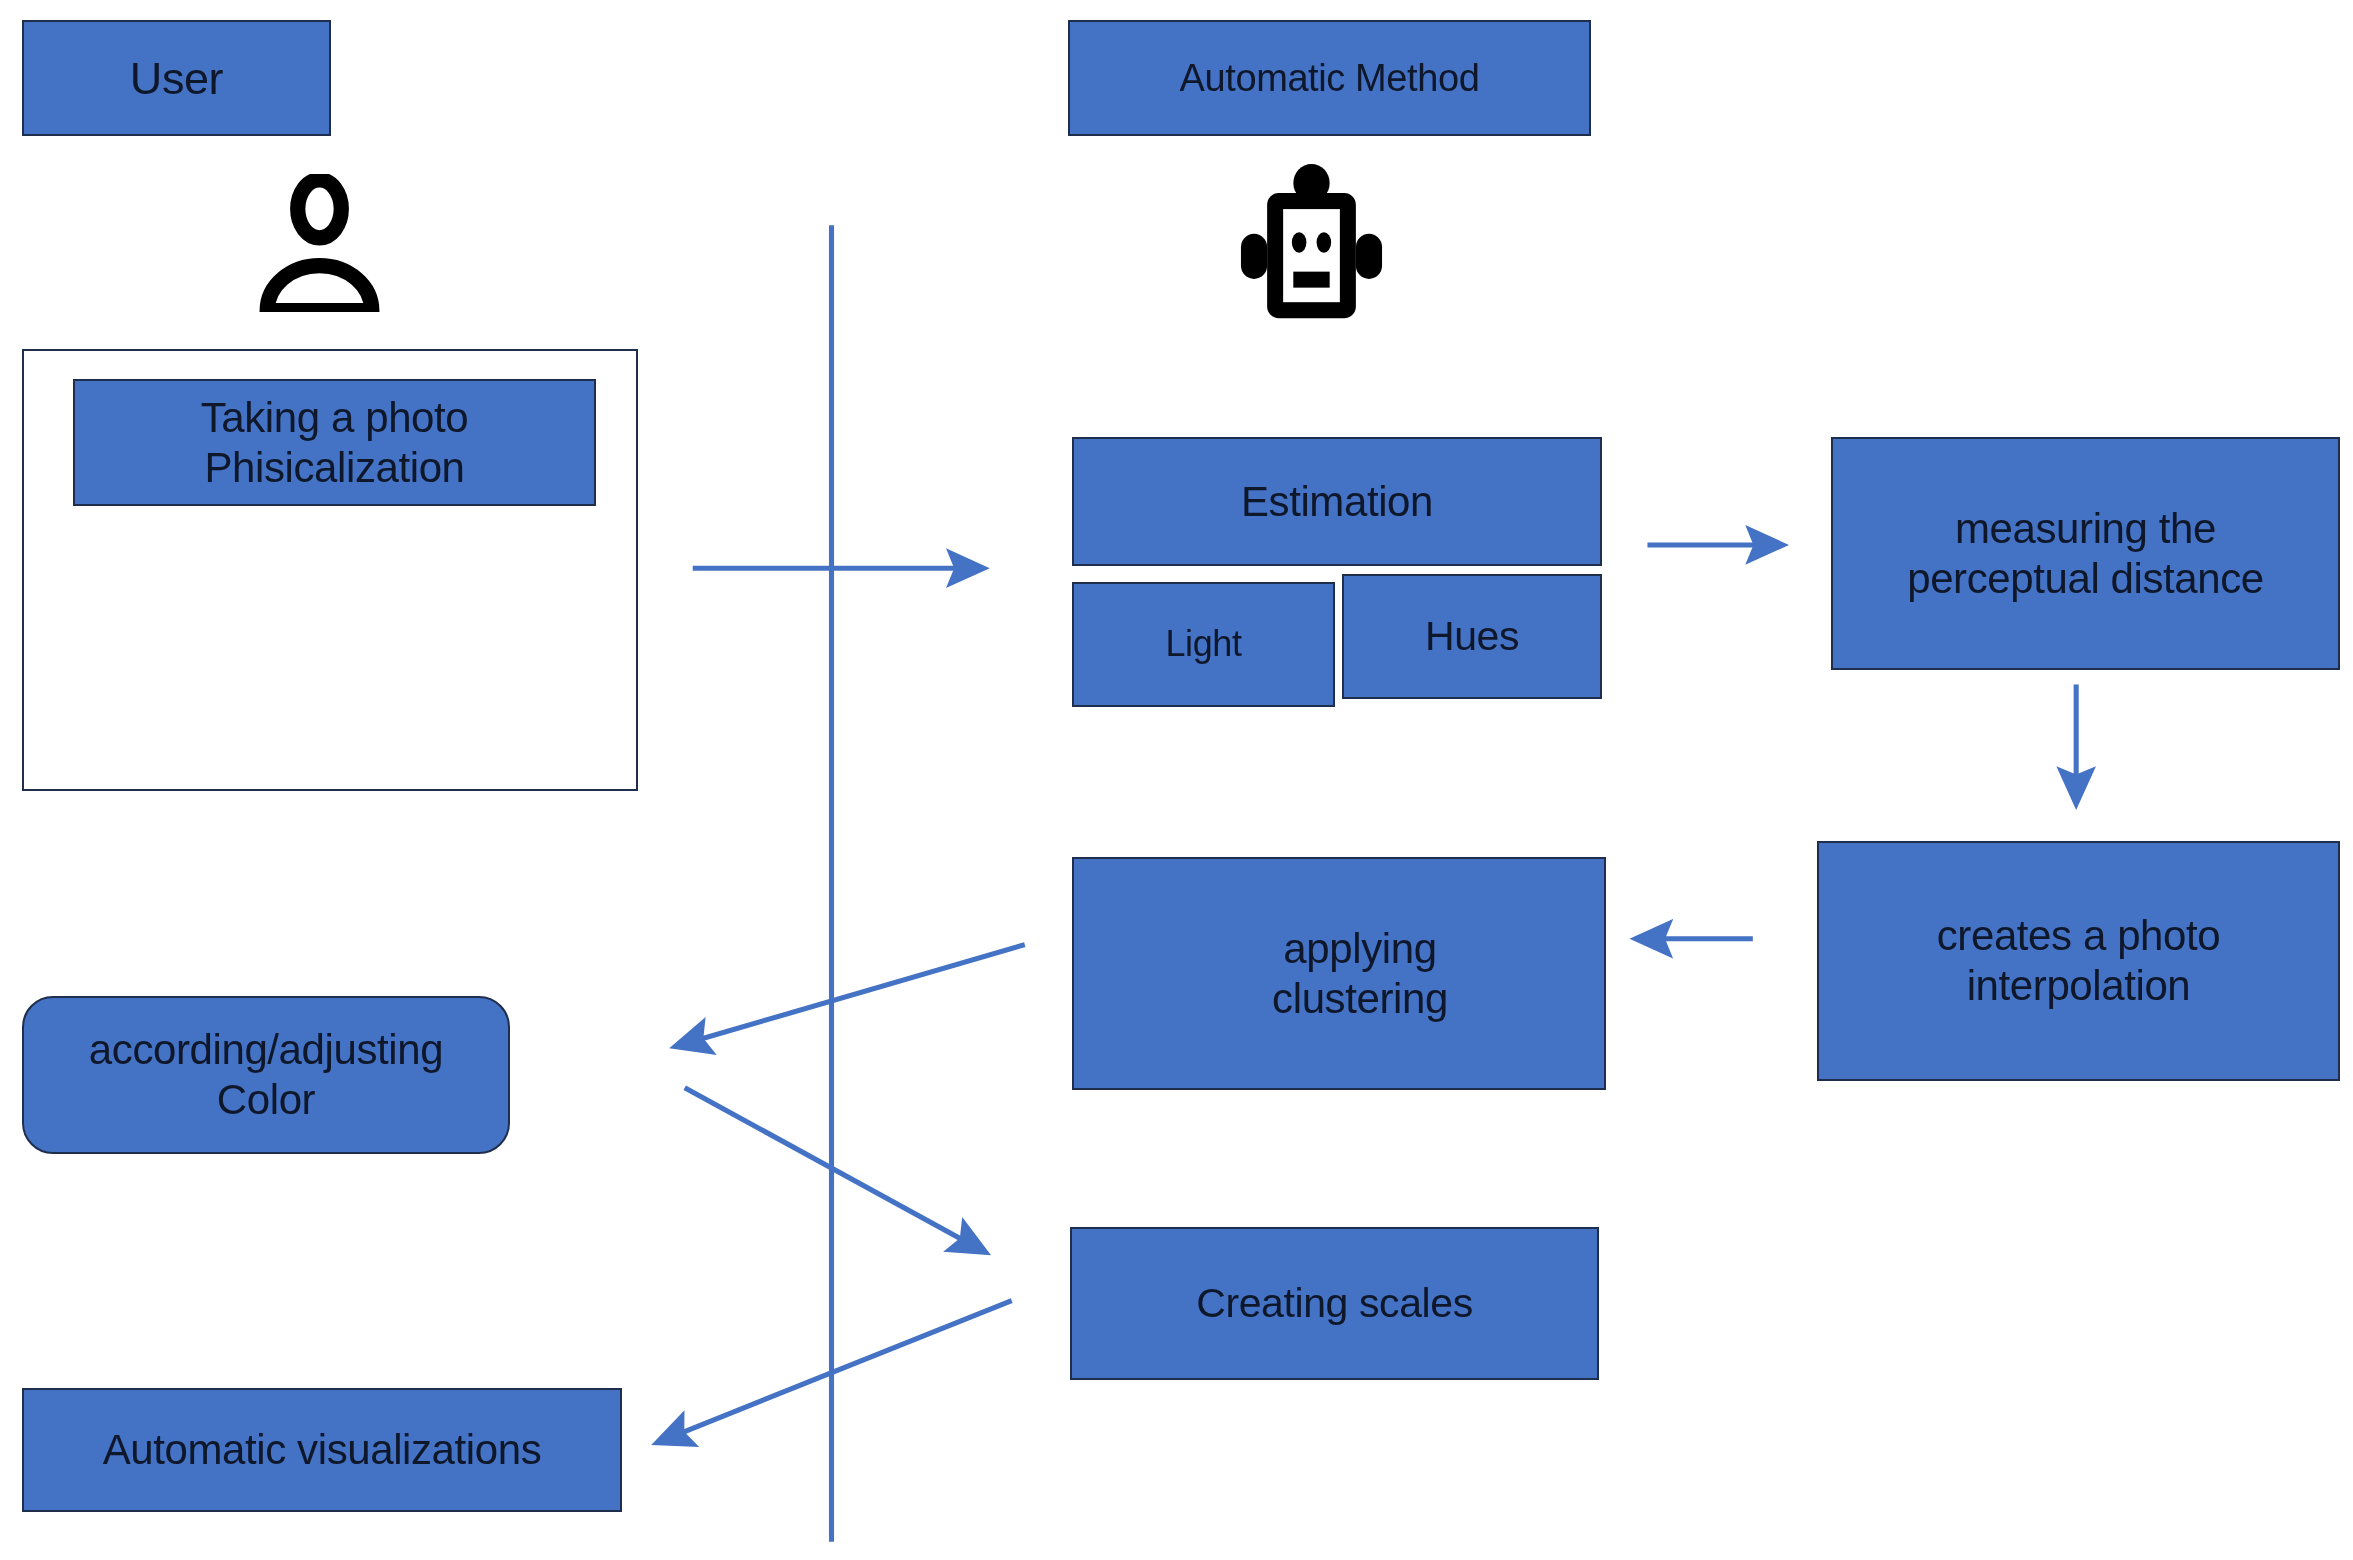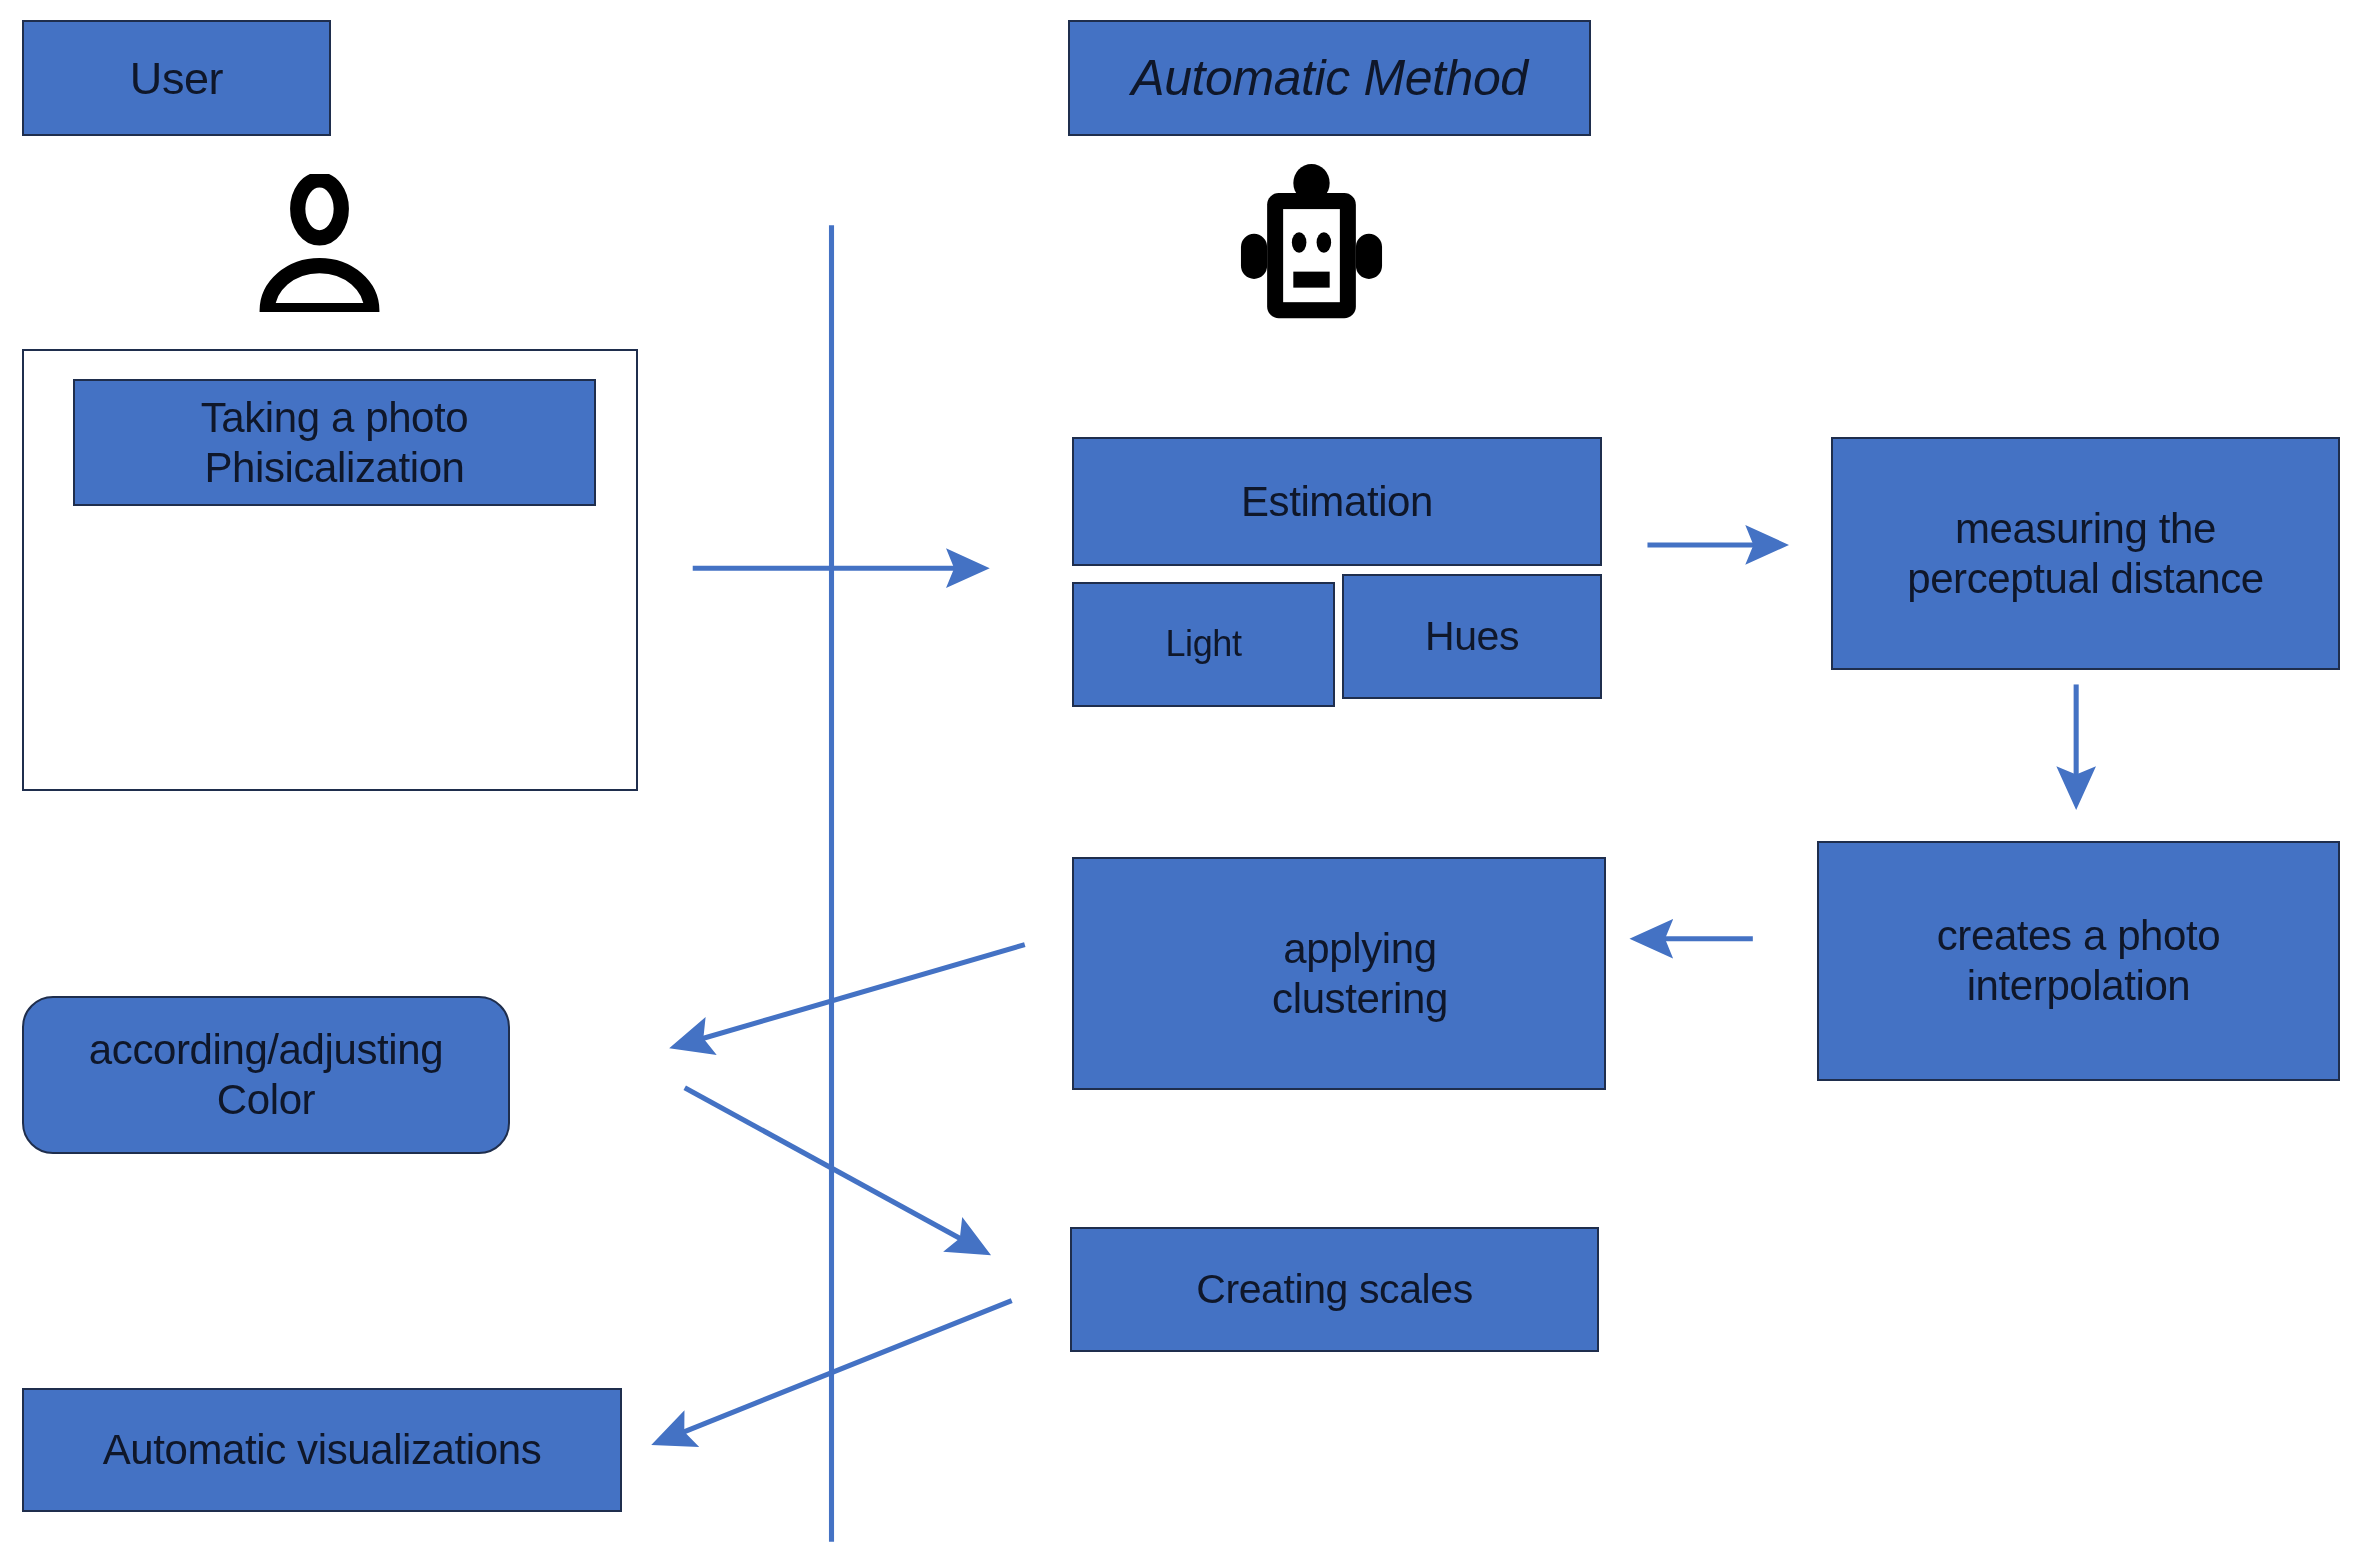--- a/index.html
+++ b/index.html
@@ -45,35 +45,35 @@
     position: absolute;
     left: 0;
     top: 0;
     width: 2354px;
     height: 1560px;
     pointer-events: none;
   }
 
   
   #n-user              { left: 22px;   top: 20.3px;   width: 309px;  height: 116px; font-size: 45px; }
-  #n-automatic         { left: 1068px; top: 20.3px;   width: 523px;  height: 116px; font-size: 50px; font-style: italic; }
+  #n-automatic         { left: 1068px; top: 20.3px;   width: 523px;  height: 116px; font-size: 38px; }
 
   #group-user          { left: 22px;   top: 349px;  width: 616px;  height: 442px; }
   #n-taking            { left: 73px;  top: 379px;  width: 523px;  height: 127px; font-size: 42px; }
   #n-mensuring         { left: 73px;  top: 581px;  width: 523px;  height: 182px; font-size: 42px; }
 
   #n-estimation        { left: 1072px; top: 437px;  width: 530px;  height: 129px; font-size: 42px; }
   #n-light             { left: 1072px; top: 574px;  width: 263px;  height: 125px; font-size: 36px; margin-top: 8px; }
   #n-hues              { left: 1342px; top: 574px;  width: 260px;  height: 125px; font-size: 41px; }
 
   #n-measuring         { left: 1831px; top: 437px;  width: 509px;  height: 233px; font-size: 42px; }
   #n-interpolation     { left: 1817px; top: 841px; width: 523px;  height: 240px; font-size: 42px; }
 
   #n-clustering        { left: 1072px; top: 857px; width: 534px;  height: 233px; font-size: 42px; padding-left: 42px; }
-  #n-scales            { left: 1070px; top: 1227px; width: 529px;  height: 125px; font-size: 41px; }
+  #n-scales            { left: 1070px; top: 1227px; width: 529px;  height: 153px; font-size: 41px; }
 
   #n-adjusting         { left: 22px;   top: 996px; width: 488px;  height: 158px; font-size: 42px; border-radius: 31px; }
   #n-visualizations    { left: 22px;   top: 1388px; width: 600px;  height: 124px; font-size: 42px; }
 
   
   #icon-user   { left: 254px;  top: 174px; width: 131px; height: 138px; }
   #icon-robot  { left: 1235px; top: 164px; width: 153px; height: 160px; }
 </style>
 </head>
 <body>

